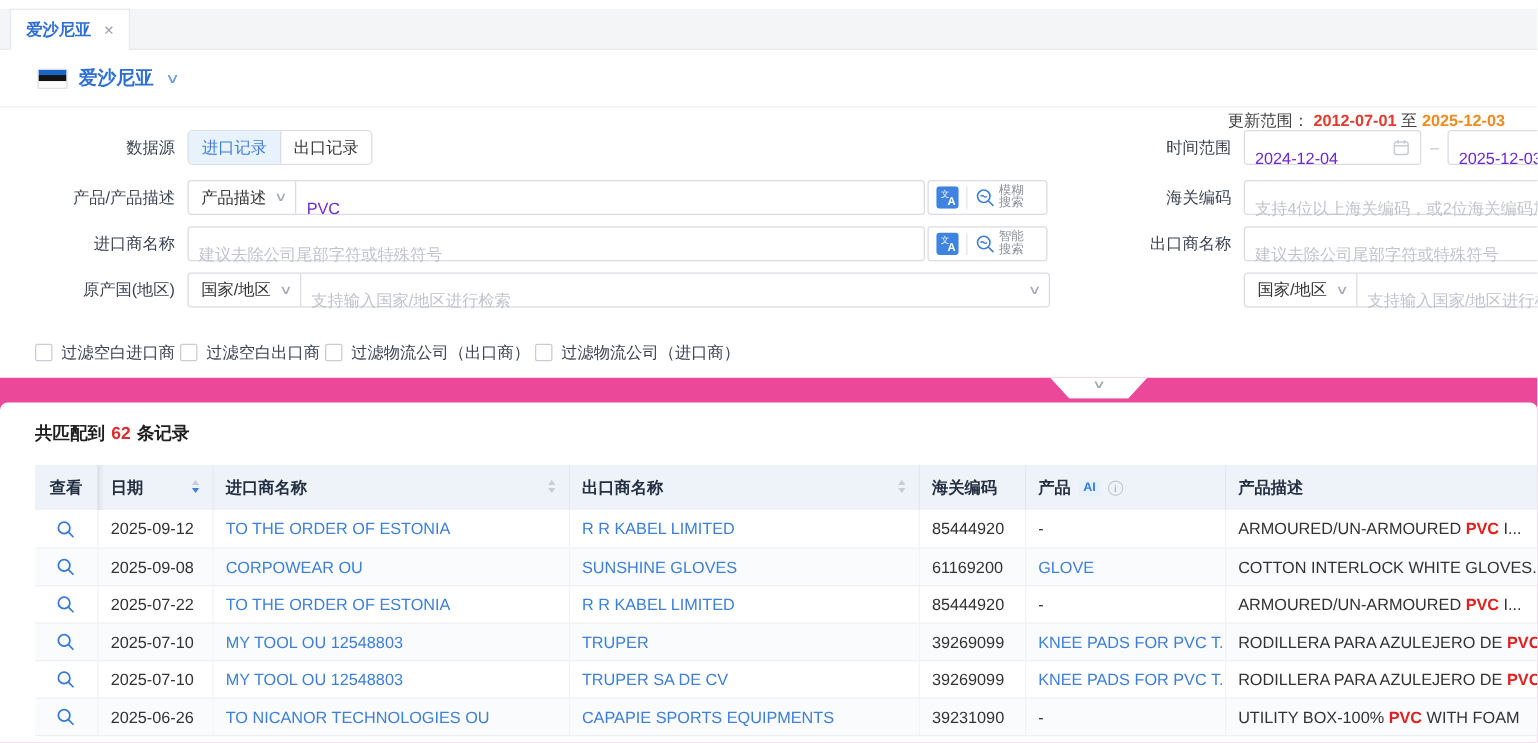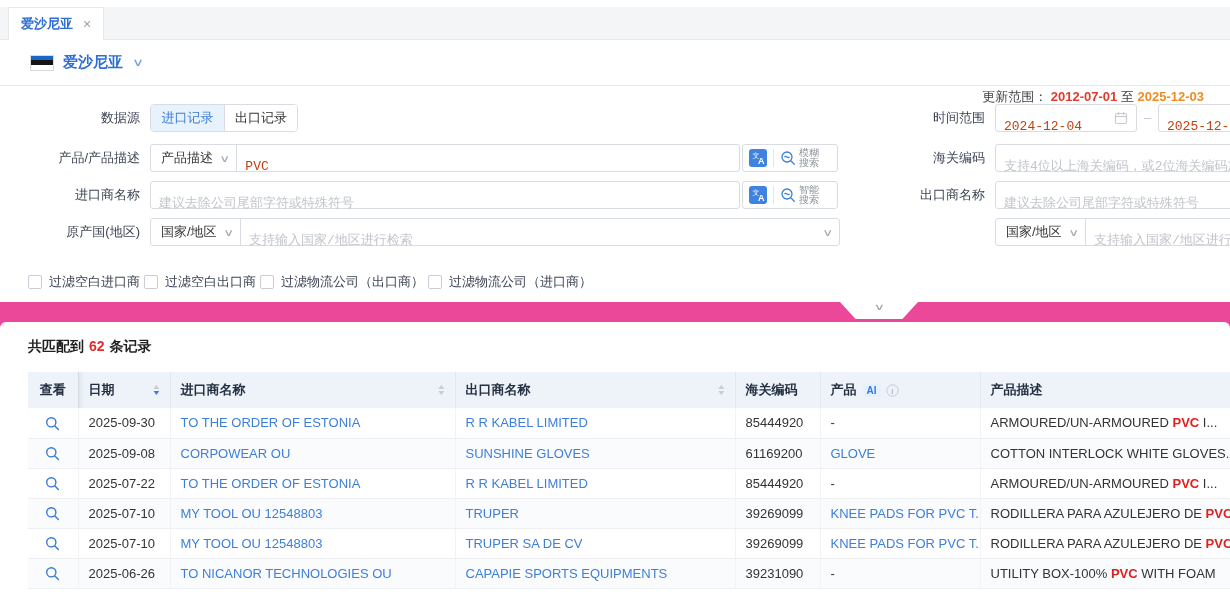--- a/index.html
+++ b/index.html
@@ -33,22 +33,22 @@
 
   .segmented { position:absolute; left:150px; top:18px; height:28px; display:flex;
     border:1px solid #d9dce3; border-radius:4px; overflow:hidden; background:#fff; }
   .segmented .seg { width:73px; display:flex; align-items:center; justify-content:center; cursor:pointer;
     font-size:13px; color:#333; background:#fff; }
   .segmented .seg.selected { background:#e8f2fd; color:#3d7fd9;font-family:Liberation Serif, serif; }
   .segmented .seg + .seg { border-left:1px solid #d9dce3; }
 
   .ctrl { position:absolute; height:28px; }
   .inp, .sel, .group { border:1px solid #d9dce3; border-radius:3px; background:#fff; height:28px; }
-  input { border:none; outline:none; font-size:13px; color:#c2410c; background:transparent; width:100%; height:26px;
-    font-family:Liberation Mono, monospace;margin-top:17px; }
+  input { border:none; outline:none; font-size:13px; color:#6d28d9; background:transparent; width:100%; height:26px;
+    font-family:Liberation Sans, sans-serif;margin-top:17px; }
   input::placeholder { color:#c0c4cc; }
   .inp { display:flex; align-items:center; padding:0 8px; }
   .group { display:flex; align-items:stretch; }
   .group .sel-part { display:flex; align-items:center; gap:8px; padding:0 8px 0 10px;
     border-right:1px solid #d9dce3; color:#333; white-space:nowrap; cursor:pointer; }
   .group .in-part { flex:1; display:flex; align-items:center; padding:0 8px; }
   .chev { color:#a4abb6; font-size:10px; transform:scaleX(1.5); }
 
   .search-group { position:absolute; height:28px; border:1px solid #d9dce3; border-radius:3px; background:#fff;
     display:flex; align-items:center; padding:0 6px; gap:6px; }
@@ -331,21 +331,21 @@
       <tbody>
   <tr>
     <td class="c-view">
       <span class="viewbtn">
         <svg width="15" height="15" viewBox="0 0 15 15">
                   <circle cx="6.3" cy="6.3" r="4.6" fill="none" stroke="#3579d8" stroke-width="1.4"></circle>
                   <line x1="9.9" y1="9.9" x2="13.4" y2="13.4" stroke="#3579d8" stroke-width="1.4" stroke-linecap="round"></line>
                 </svg>
       </span>
     </td>
-    <td>2025-09-30</td>
+    <td>2025-09-12</td>
     <td><span class="link">TO THE ORDER OF ESTONIA</span></td>
     <td><span class="link">R R KABEL LIMITED</span></td>
     <td>85444920</td>
     <td><span>-</span></td>
     <td><span>ARMOURED/UN-ARMOURED </span><span class="hl">PVC</span><span> I...</span></td>
   </tr>
 
   <tr class="striped">
     <td class="c-view">
       <span class="viewbtn">

